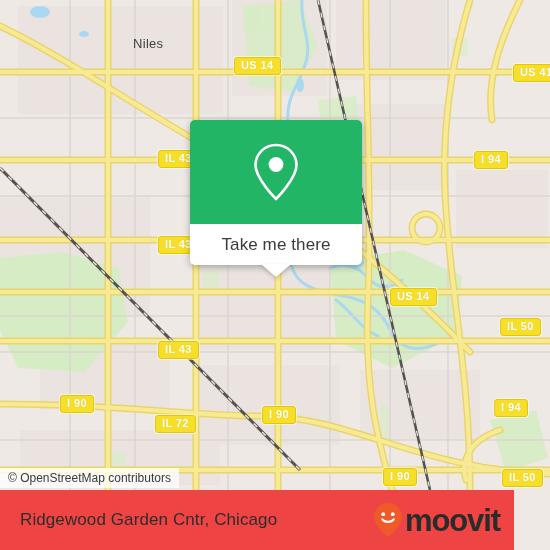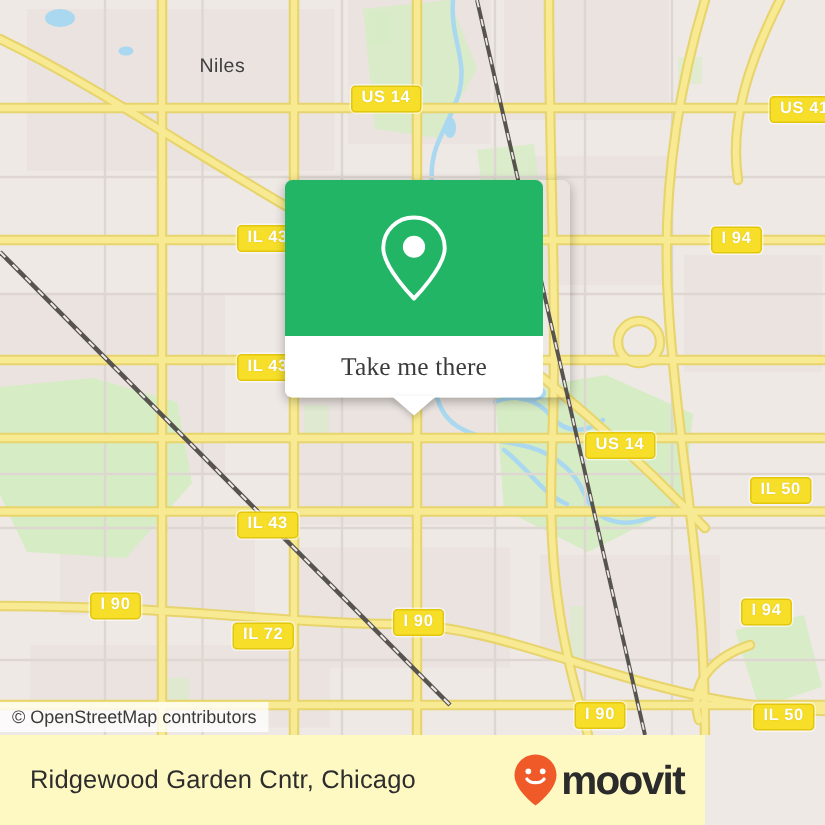--- a/index.html
+++ b/index.html
@@ -35,26 +35,25 @@
     padding:1px 6px 2px 6px;
     line-height:13px;
     white-space:nowrap;
     text-shadow:0 0 1px rgba(120,100,0,.25);
     box-shadow:0 0 0 1px rgba(255,255,255,.55);
   }
 
   
   #popup {
     position:absolute;
-    left:190px; top:120px; width:190px; height:145px;
+    left:190px; top:120px; width:172px; height:145px;
     border-radius:5px;
     box-shadow:0 2px 7px rgba(0,0,0,.30);
     overflow:visible;
     z-index:40;
-    font-family:Liberation Serif, serif;
   }
   #popup-green {
     position:absolute; left:0; top:0; width:172px; height:104px;
     background:#22b566;
     border-radius:5px 5px 0 0;
     display:flex; align-items:center; justify-content:center;
   }
   #popup-white {
     position:absolute; left:0; top:104px; width:172px; height:41px;
     background:#ffffff;
@@ -78,33 +77,33 @@
     position:absolute; left:0; top:468px;
     background:rgba(255,255,255,.78);
     padding:3px 8px 3px 8px;
     font-size:12px; color:#3a3a3a;
     z-index:30;
     text-align:center;
   }
 
   
   #footer {
-    position:absolute; left:0; top:490px; width:470px; height:60px;
-    background:#fef9c3; overflow:hidden;
+    position:absolute; left:0; top:490px; width:514px; height:60px;
+    background:#ef4444; overflow:hidden;
   }
   #footer-title {
     position:absolute; left:20px; top:50%; transform:translateY(-50%);
     font-size:17px; color:#2d2d2d; letter-spacing:.1px; white-space:nowrap;
   }
   #moovit-logo {
     position:absolute; right:14px; top:50%; transform:translateY(-50%);
     display:flex; align-items:center; gap:2px;
   }
   #moovit-word {
-    font-size:27px; font-weight:bold; color:#2b2b2b;
+    font-size:31px; font-weight:bold; color:#2b2b2b;
     letter-spacing:-1.1px; line-height:31px;
   }
 </style>
 </head>
 <body>
 
 <div id="map-area">
 
   <svg id="map-svg" width="550" height="490" viewBox="0 0 550 490">
     <defs>

